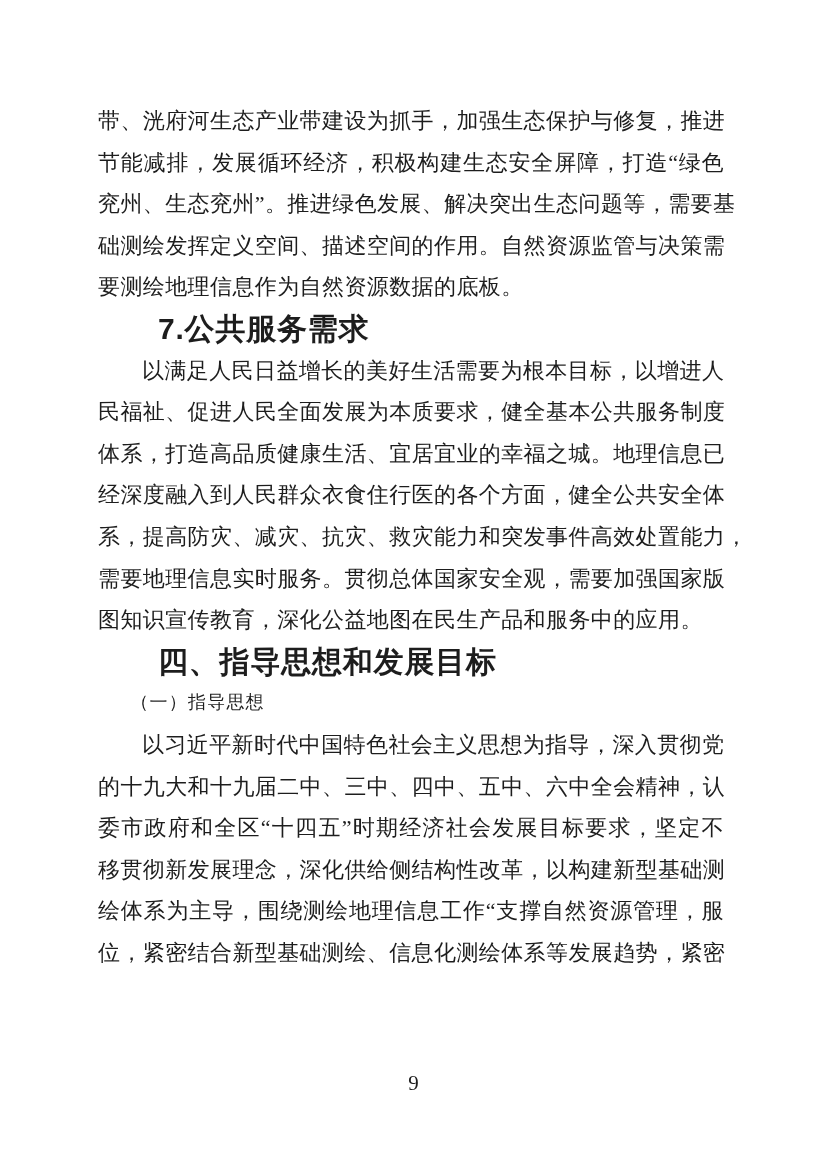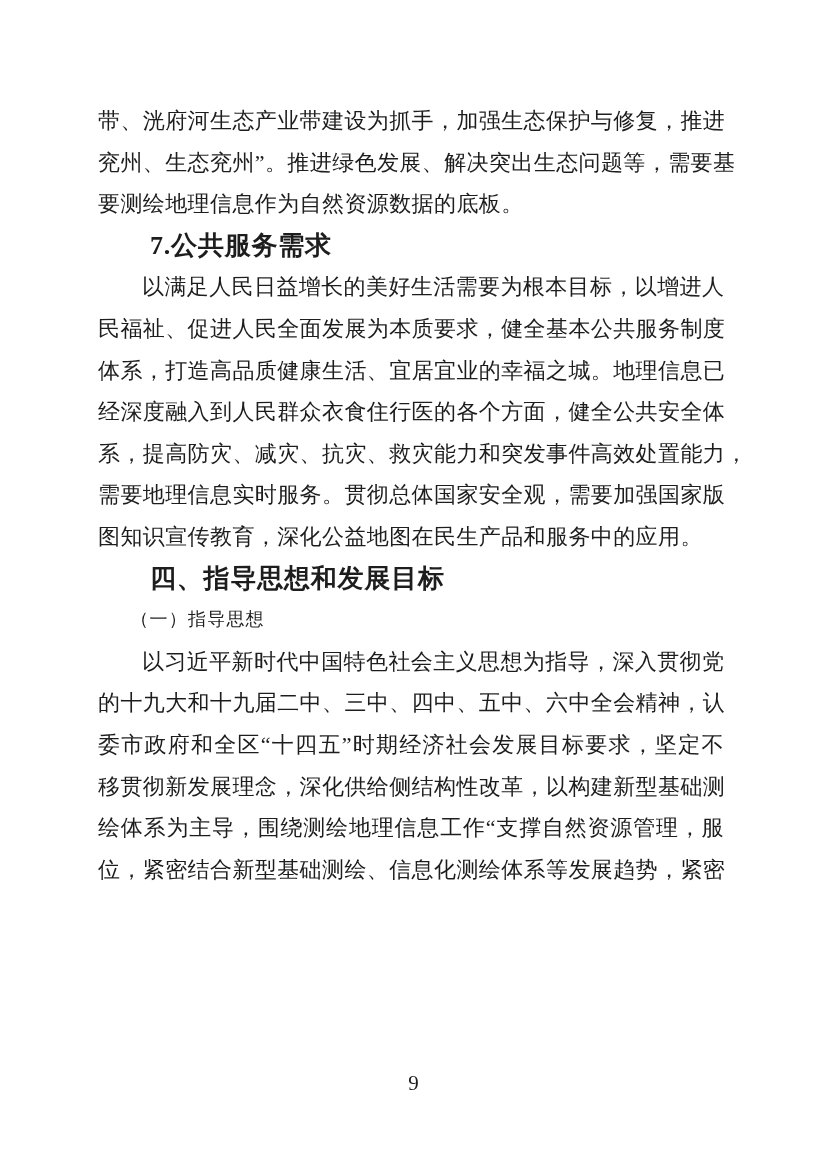--- a/index.html
+++ b/index.html
@@ -32,23 +32,23 @@
     text-align-last: justify;
   }
   .line.last {
     text-align-last: left;
     white-space: normal;
   }
   .ind {
     text-indent: 2em;
   }
   .heading-hei {
-    font-family: Liberation Serif, serif;
+    font-family: Liberation Sans, sans-serif;
     font-weight: 700;
-    font-size: 26px;
+    font-size: 30px;
     text-align-last: left;
     text-indent: 2em;
     letter-spacing: 0.8px;
     white-space: normal;
   }
   .kai {
     font-size: 18px;
     text-align-last: left;
     text-indent: 1.8em;
     letter-spacing: 1.2px;
@@ -65,21 +65,23 @@
     color: #1d1d1d;
   }
 </style>
 </head>
 <body>
 
 <div class="page">
   <div class="content">
 
     <div class="line">带、洸府河生态产业带建设为抓手，加强生态保护与修复，推进</div>
+    <div class="line">节能减排，发展循环经济，积极构建生态安全屏障，打造“绿色</div>
     <div class="line">兖州、生态兖州”。推进绿色发展、解决突出生态问题等，需要基</div>
+    <div class="line">础测绘发挥定义空间、描述空间的作用。自然资源监管与决策需</div>
     <div class="line last">要测绘地理信息作为自然资源数据的底板。</div>
 
     <div class="line heading-hei">7.公共服务需求</div>
 
     <div class="line ind">以满足人民日益增长的美好生活需要为根本目标，以增进人</div>
     <div class="line">民福祉、促进人民全面发展为本质要求，健全基本公共服务制度</div>
     <div class="line">体系，打造高品质健康生活、宜居宜业的幸福之城。地理信息已</div>
     <div class="line">经深度融入到人民群众衣食住行医的各个方面，健全公共安全体</div>
     <div class="line">系，提高防灾、减灾、抗灾、救灾能力和突发事件高效处置能力，</div>
     <div class="line">需要地理信息实时服务。贯彻总体国家安全观，需要加强国家版</div>

